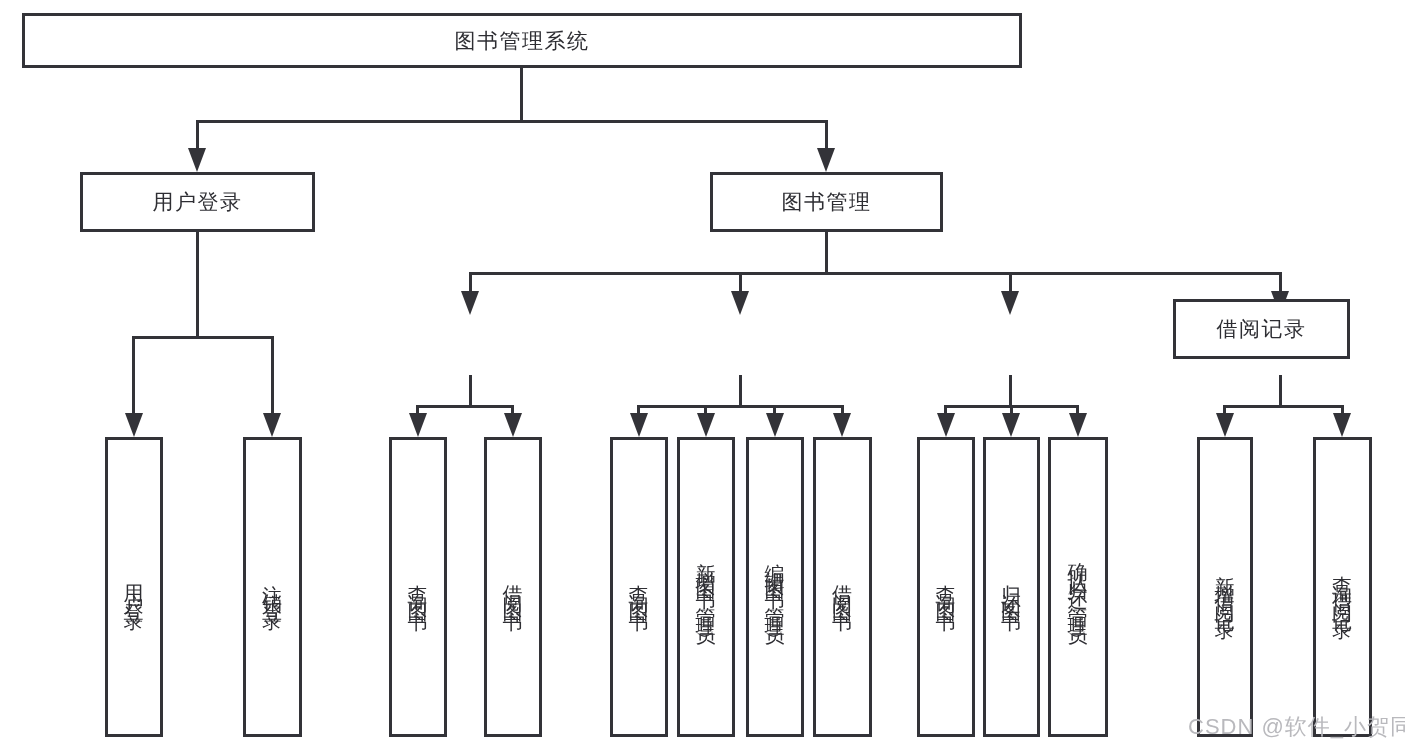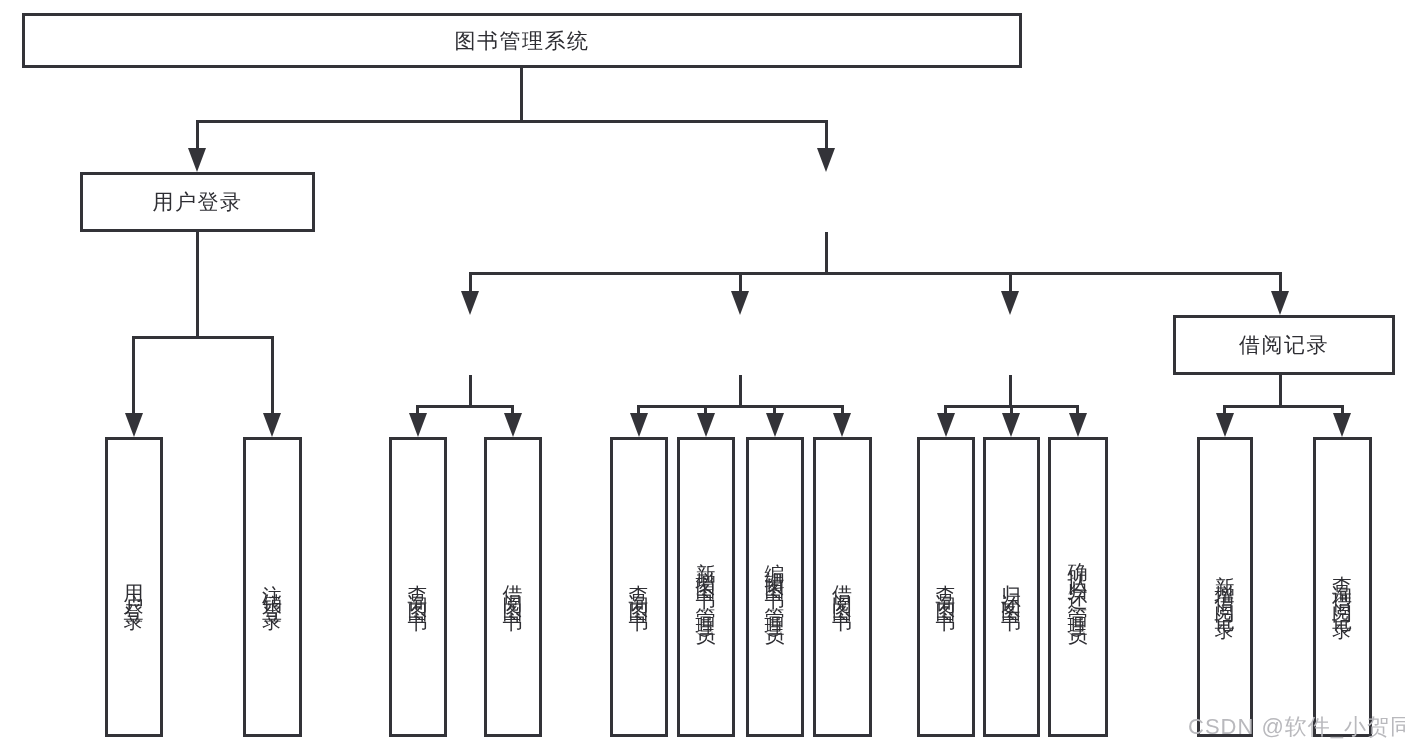--- a/index.html
+++ b/index.html
@@ -90,22 +90,23 @@
   <div class="v" style="left:1279px;top:375px;height:30px"></div>
   <div class="h" style="left:1223px;top:405px;width:121px"></div>
   <div class="v" style="left:1223px;top:405px;height:11px"></div>
   <div class="arr" style="left:1216px;top:413px"></div>
   <div class="v" style="left:1341px;top:405px;height:11px"></div>
   <div class="arr" style="left:1333px;top:413px"></div>
 
   <div class="hbox" style="left:22px;top:13px;width:1000px;height:55px">图书管理系统</div>
 
   <div class="hbox" style="left:80px;top:172px;width:235px;height:60px">用户登录</div>
+  <div class="hbox" style="left:710px;top:172px;width:233px;height:60px">图书管理</div>
 
-  <div class="hbox" style="left:1173px;top:315px;width:222px;height:60px">借阅记录</div>
+  <div class="hbox" style="left:1173px;top:299px;width:177px;height:60px">借阅记录</div>
 
   <div class="vbox" style="left:105px;top:437px;width:58px;height:300px">
     <span class="vtext">用户登录</span>
   </div>
   <div class="vbox" style="left:243px;top:437px;width:59px;height:300px">
     <span class="vtext">注销登录</span>
   </div>
 
   <div class="vbox" style="left:389px;top:437px;width:58px;height:300px">
     <span class="vtext">查询图书</span>

